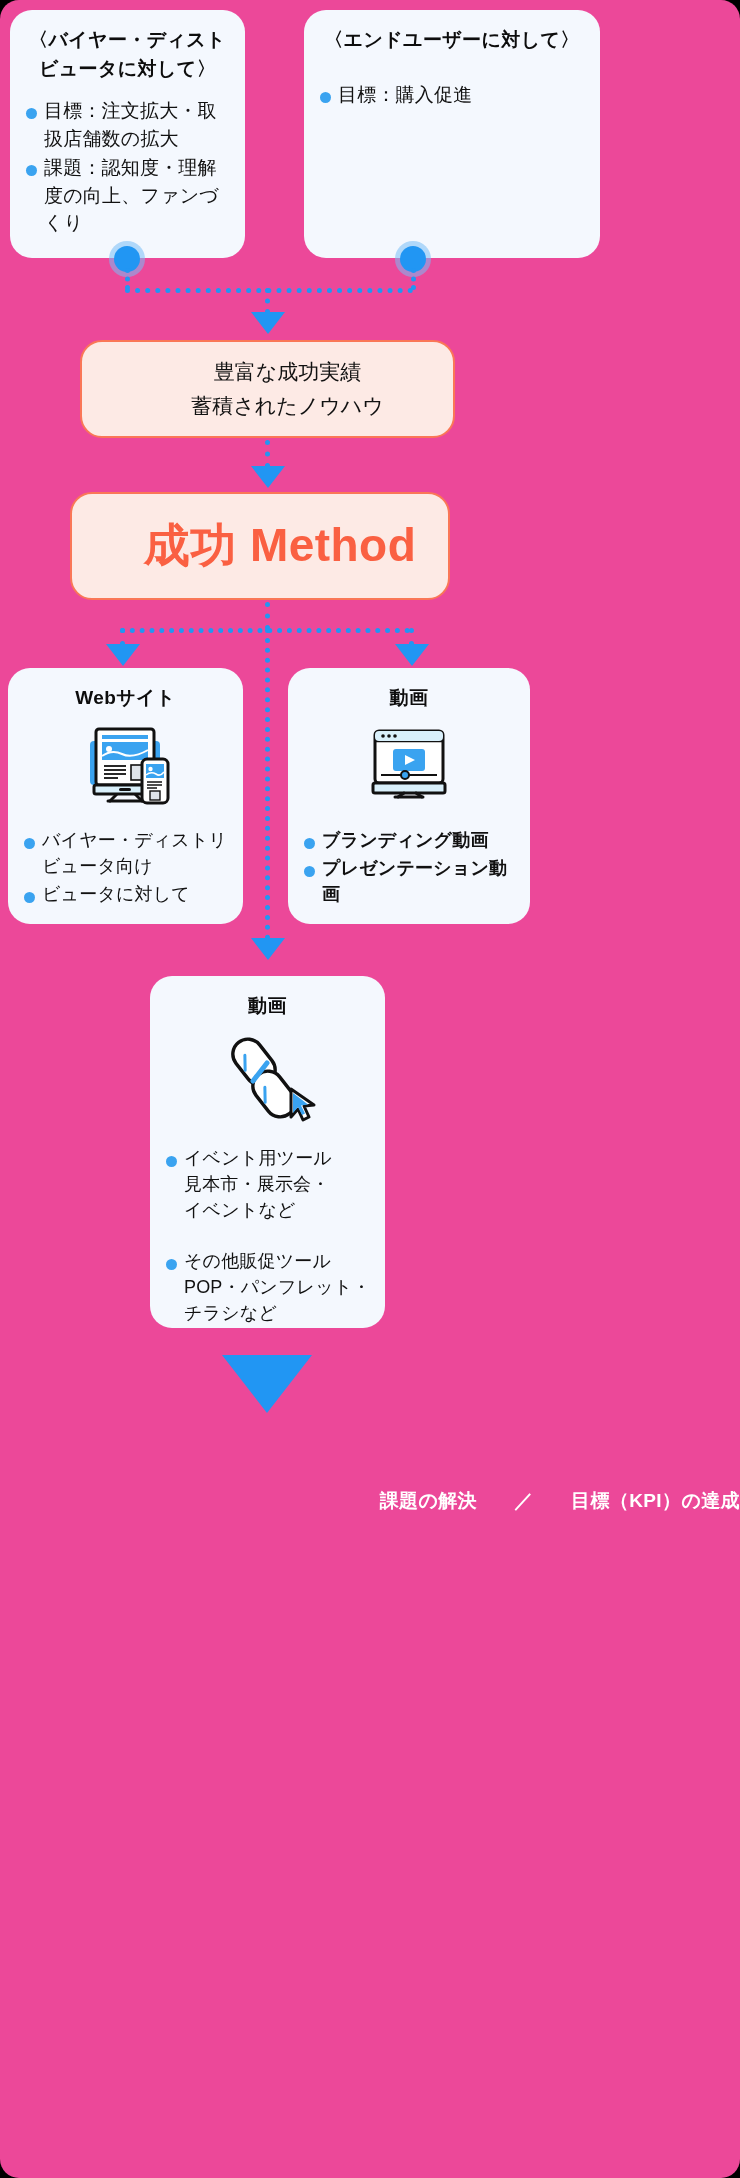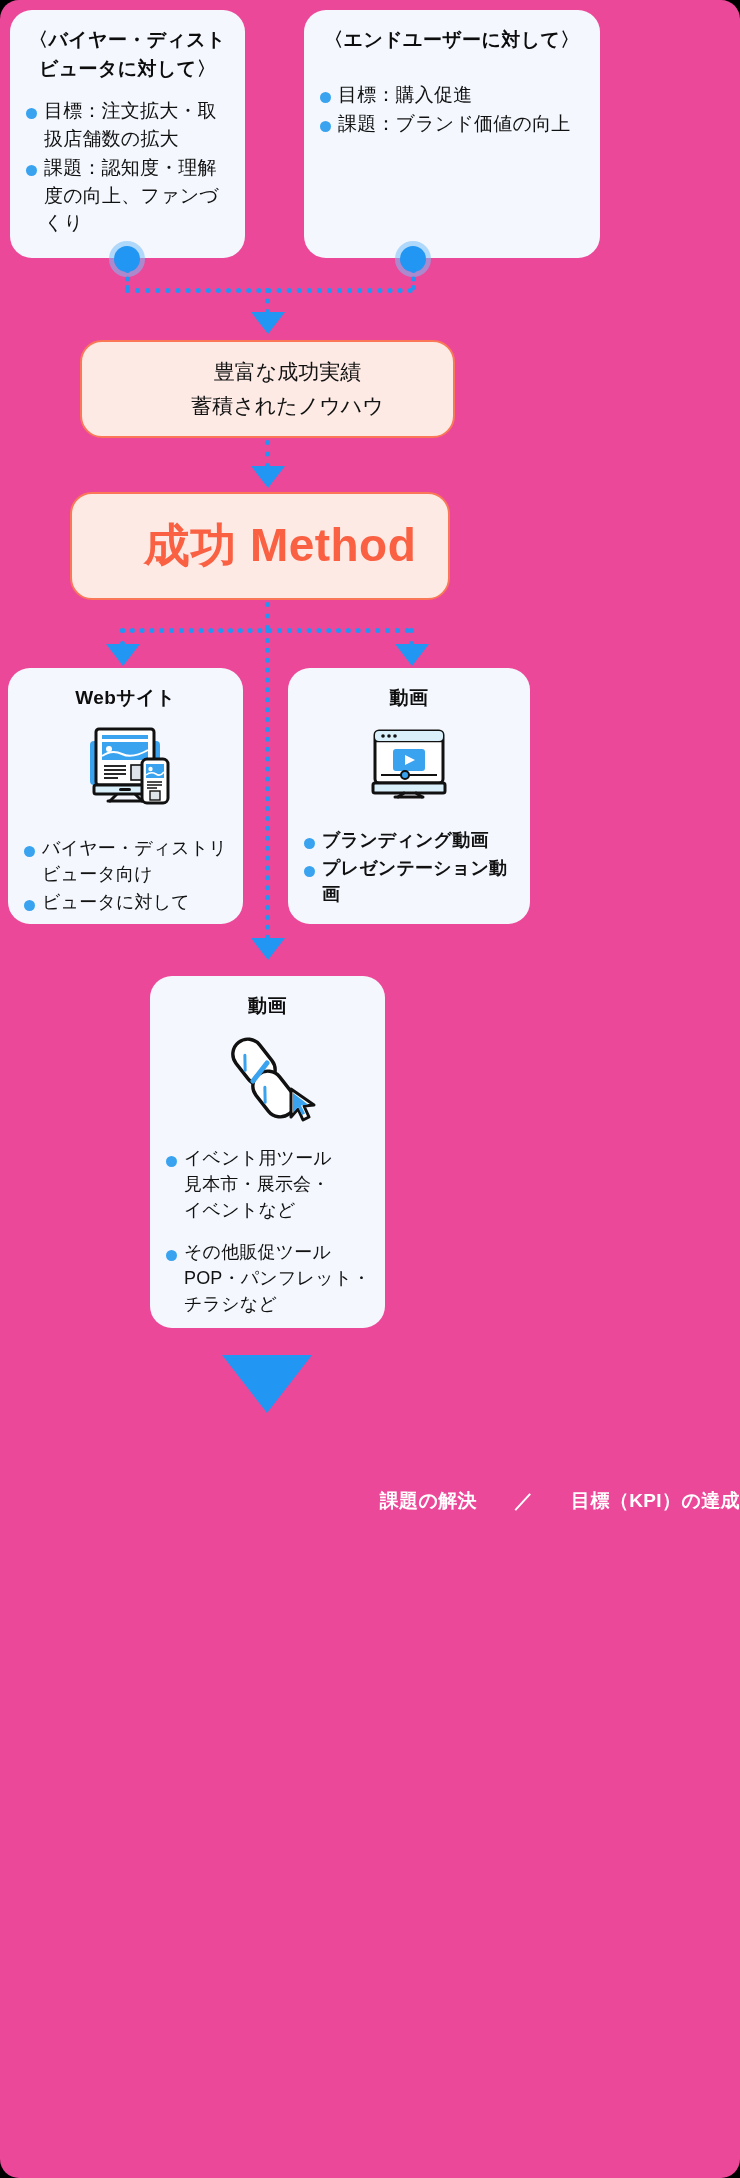--- a/index.html
+++ b/index.html
@@ -152,21 +152,20 @@
     <ul class="bullets">
       <li>目標：注文拡大・取扱店舗数の拡大</li>
       <li>課題：認知度・理解度の向上、ファンづくり</li>
     </ul>
   </div>
 
   <div class="card" style="left:280px; top:10px; width:296px; height:248px;margin-left:24px;">
     <div class="card-title" style="white-space:pre-line;">〈エンドユーザーに対して〉</div>
     <ul class="bullets" style="margin-top:26px;">
       <li>目標：購入促進</li>
-      <li>課題：ブランド価値の向上</li>
     </ul>
   </div>
 
   <div class="joint" style="left:114px; top:246px;"></div>
   <div class="joint" style="left:400px; top:246px;"></div>
 
   <div class="dotline-v" style="left:125px; top:268px; height:22px;"></div>
   <div class="dotline-v" style="left:411px; top:268px; height:22px;"></div>
   <div class="dotline-h" style="left:125px; top:288px; width:288px;"></div>
   <div class="dotline-v" style="left:265px; top:288px; height:26px;"></div>
@@ -231,21 +230,21 @@
         <circle cx="72.5" cy="46" r="2.2" fill="#ffffff"></circle>
         <path d="M68 52 q5 -4 10 -1 q4 3 8 -2" stroke="#ffffff" stroke-width="1.6" fill="none"></path>
         <g stroke="#111" stroke-width="1.5">
           <path d="M69 59 h15"></path>
             <path d="M69 62 h15"></path>
             <path d="M69 65 h10"></path>
         </g>
         <rect x="72" y="68" width="10" height="9" fill="#dfe4ea" stroke="#111" stroke-width="1.4"></rect>
       </svg>
     </div>
-    <ul class="bullets small" style="margin-top:16px;">
+    <ul class="bullets small" style="margin-top:8px;">
       <li>バイヤー・ディストリビュータ向け</li>
       <li>ビュータに対して</li>
     </ul>
   </div>
 
   <div class="card" style="left:288px; top:668px; width:242px; height:256px;">
     <div class="card-title">動画</div>
     <div class="icon-wrap">
       <svg width="96" height="92" viewBox="0 0 96 92" aria-hidden="true">
 
@@ -290,21 +289,21 @@
           <path d="M58 50 l-9 12" transform="rotate(-38 61 61)"></path>
         </g>
 
         <path d="M40 48 l14 -18" stroke="#3aa3f0" stroke-width="5" stroke-linecap="round" fill="none"></path>
 
         <path d="M78 56 l0 28 l7 -8 l5 11 l6 -3 l-5 -11 l10 -1 z" fill="#ffffff" stroke="#111" stroke-width="3" stroke-linejoin="round"></path>
         <path d="M80 60 l0 20 l5 -6 l4 8 l3 -1.5 l-4 -8 l7 -1 z" fill="#3aa3f0"></path>
       </svg>
     </div>
     <ul class="bullets small" style="margin-top:10px;">
-      <li style="white-space:pre-line; margin-bottom:16px;">イベント用ツール
+      <li style="white-space:pre-line; margin-bottom:25px;">イベント用ツール
 見本市・展示会・
 イベントなど</li>
       <li style="white-space:pre-line;">その他販促ツール
 POP・パンフレット・
 チラシなど</li>
     </ul>
   </div>
 
   <div class="bigtri" style="left:222px; top:1355px;"></div>
 

